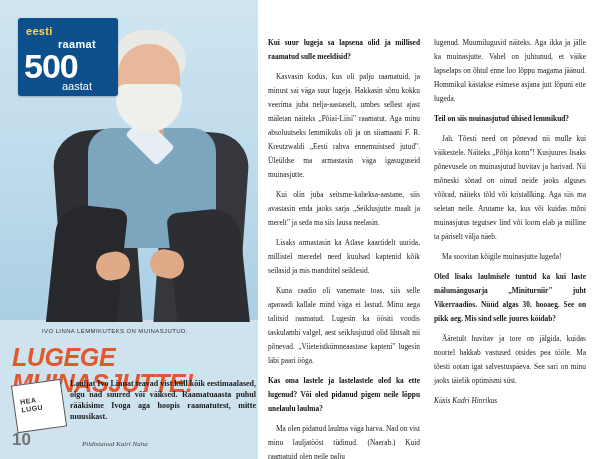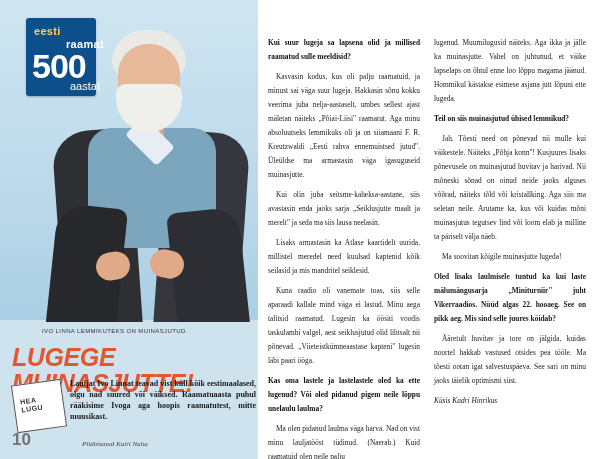--- a/index.html
+++ b/index.html
@@ -67,21 +67,21 @@
     position:absolute;left:150px;top:250px;width:34px;height:28px;
     background:#e0aa88;border-radius:14px;transform:rotate(12deg);
   }
   .p-collar{
     position:absolute;left:128px;top:128px;width:44px;height:26px;
     background:#e6eef3;transform:rotate(45deg);border-radius:4px;
   }
 
   
   .logo{
-    position:absolute;left:26px;top:18px;width:70px;height:78px;
+    position:absolute;left:18px;top:18px;width:100px;height:78px;
     background:#0d4f8b;color:#fff;border-radius:3px;
     box-shadow:0 1px 2px rgba(0,0,0,.25);
     font-family:"Liberation Sans", sans-serif;
   }
   .logo .l1{position:absolute;left:8px;top:7px;font-size:11px;font-weight:bold;color:#ffd54a;letter-spacing:.3px;}
   .logo .l2{position:absolute;left:8px;top:20px;font-size:11px;font-weight:bold;color:#ffffff;letter-spacing:.3px;padding-left:32px;}
   .logo .l3{position:absolute;left:6px;top:33px;font-size:34px;font-weight:bold;color:#ffffff;line-height:31px;letter-spacing:-1px;}
   .logo .l4{position:absolute;left:44px;top:62px;font-size:11px;color:#ffffff;}
 
   .caption{
@@ -195,18 +195,18 @@
     <p class="ind">Kuna raadio oli vanemate toas, siis selle aparaadi kallale mind väga ei lastud. Minu aega talitsid raamatud. Lugesin ka öösiti voodis taskulambi valgel, aest seiklusjutud olid lihtsalt nii põnevad. „Viieteistkümneaastase kapteni" lugesin läbi paari ööga.</p>
     <p class="q">Kas oma lastele ja lastelastele oled ka ette lugenud? Või oled pidanud pigem neile lõppu unelaulu laulma?</p>
     <p class="ind">Ma olen pidanud laulma väga harva. Nad on vist minu lauljatööst tüdinud. (Naerab.) Kuid raamatuid olen neile palju</p>
   </div>
 
   <div class="col col3">
     <p class="noindent">lugenud. Muumilugusid näiteks. Aga ikka ja jälle ka muinasjutte. Vahel on juhtunud, et väike lapselaps on õhtul enne loo lõppu magama jäänud. Hommikul kästakse esimese asjana jutt lõpuni ette lugeda.</p>
     <p class="q">Teil on siis muinasjutud ühised lemmikud?</p>
     <p class="ind">Jah. Tõesti need on põnevad nii mulle kui väikestele. Näiteks „Põhja konn"! Kusjuures lisaks põnevusele on muinasjutud huvitav ja harivad. Nii mõneski sõnad on oinud neide jaoks alguses võõrad, näiteks tõld või kristallking. Aga siis ma seletan neile. Arutame ka, kus või kuidas mõni muinasjutus tegutsev lind või loom elab ja milline ta päriselt välja näeb.</p>
     <p class="ind">Ma soovitan kõigile muinasjutte lugeda!</p>
-    <p class="bottom-note">Oled lisaks laulmisele tuntud ka kui laste mälumängusarja „Miniturniir" juht Vikerraadios. Nüüd algas 22. hooaeg. See on pikk aeg. Mis sind selle juures köidab?</p>
+    <p class="bottom-note">Oled lisaks laulmisele tuntud ka kui laste mälumängusarja „Miniturniir" juht Vikerraadios. Nüüd algas 30. hooaeg. See on pikk aeg. Mis sind selle juures köidab?</p>
     <p class="ind" style="margin-top:6px">Ääretult huvitav ja tore on jälgida, kuidas noortel hakkab vastused otsides pea tööle. Ma tõesti ootan igat salvestuspäeva. See sari on minu jaoks täielik optimismi süst.</p>
     <p class="sig">Küsis Kadri Hinrikus</p>
   </div>
 
 </div>
 
 </body></html>

